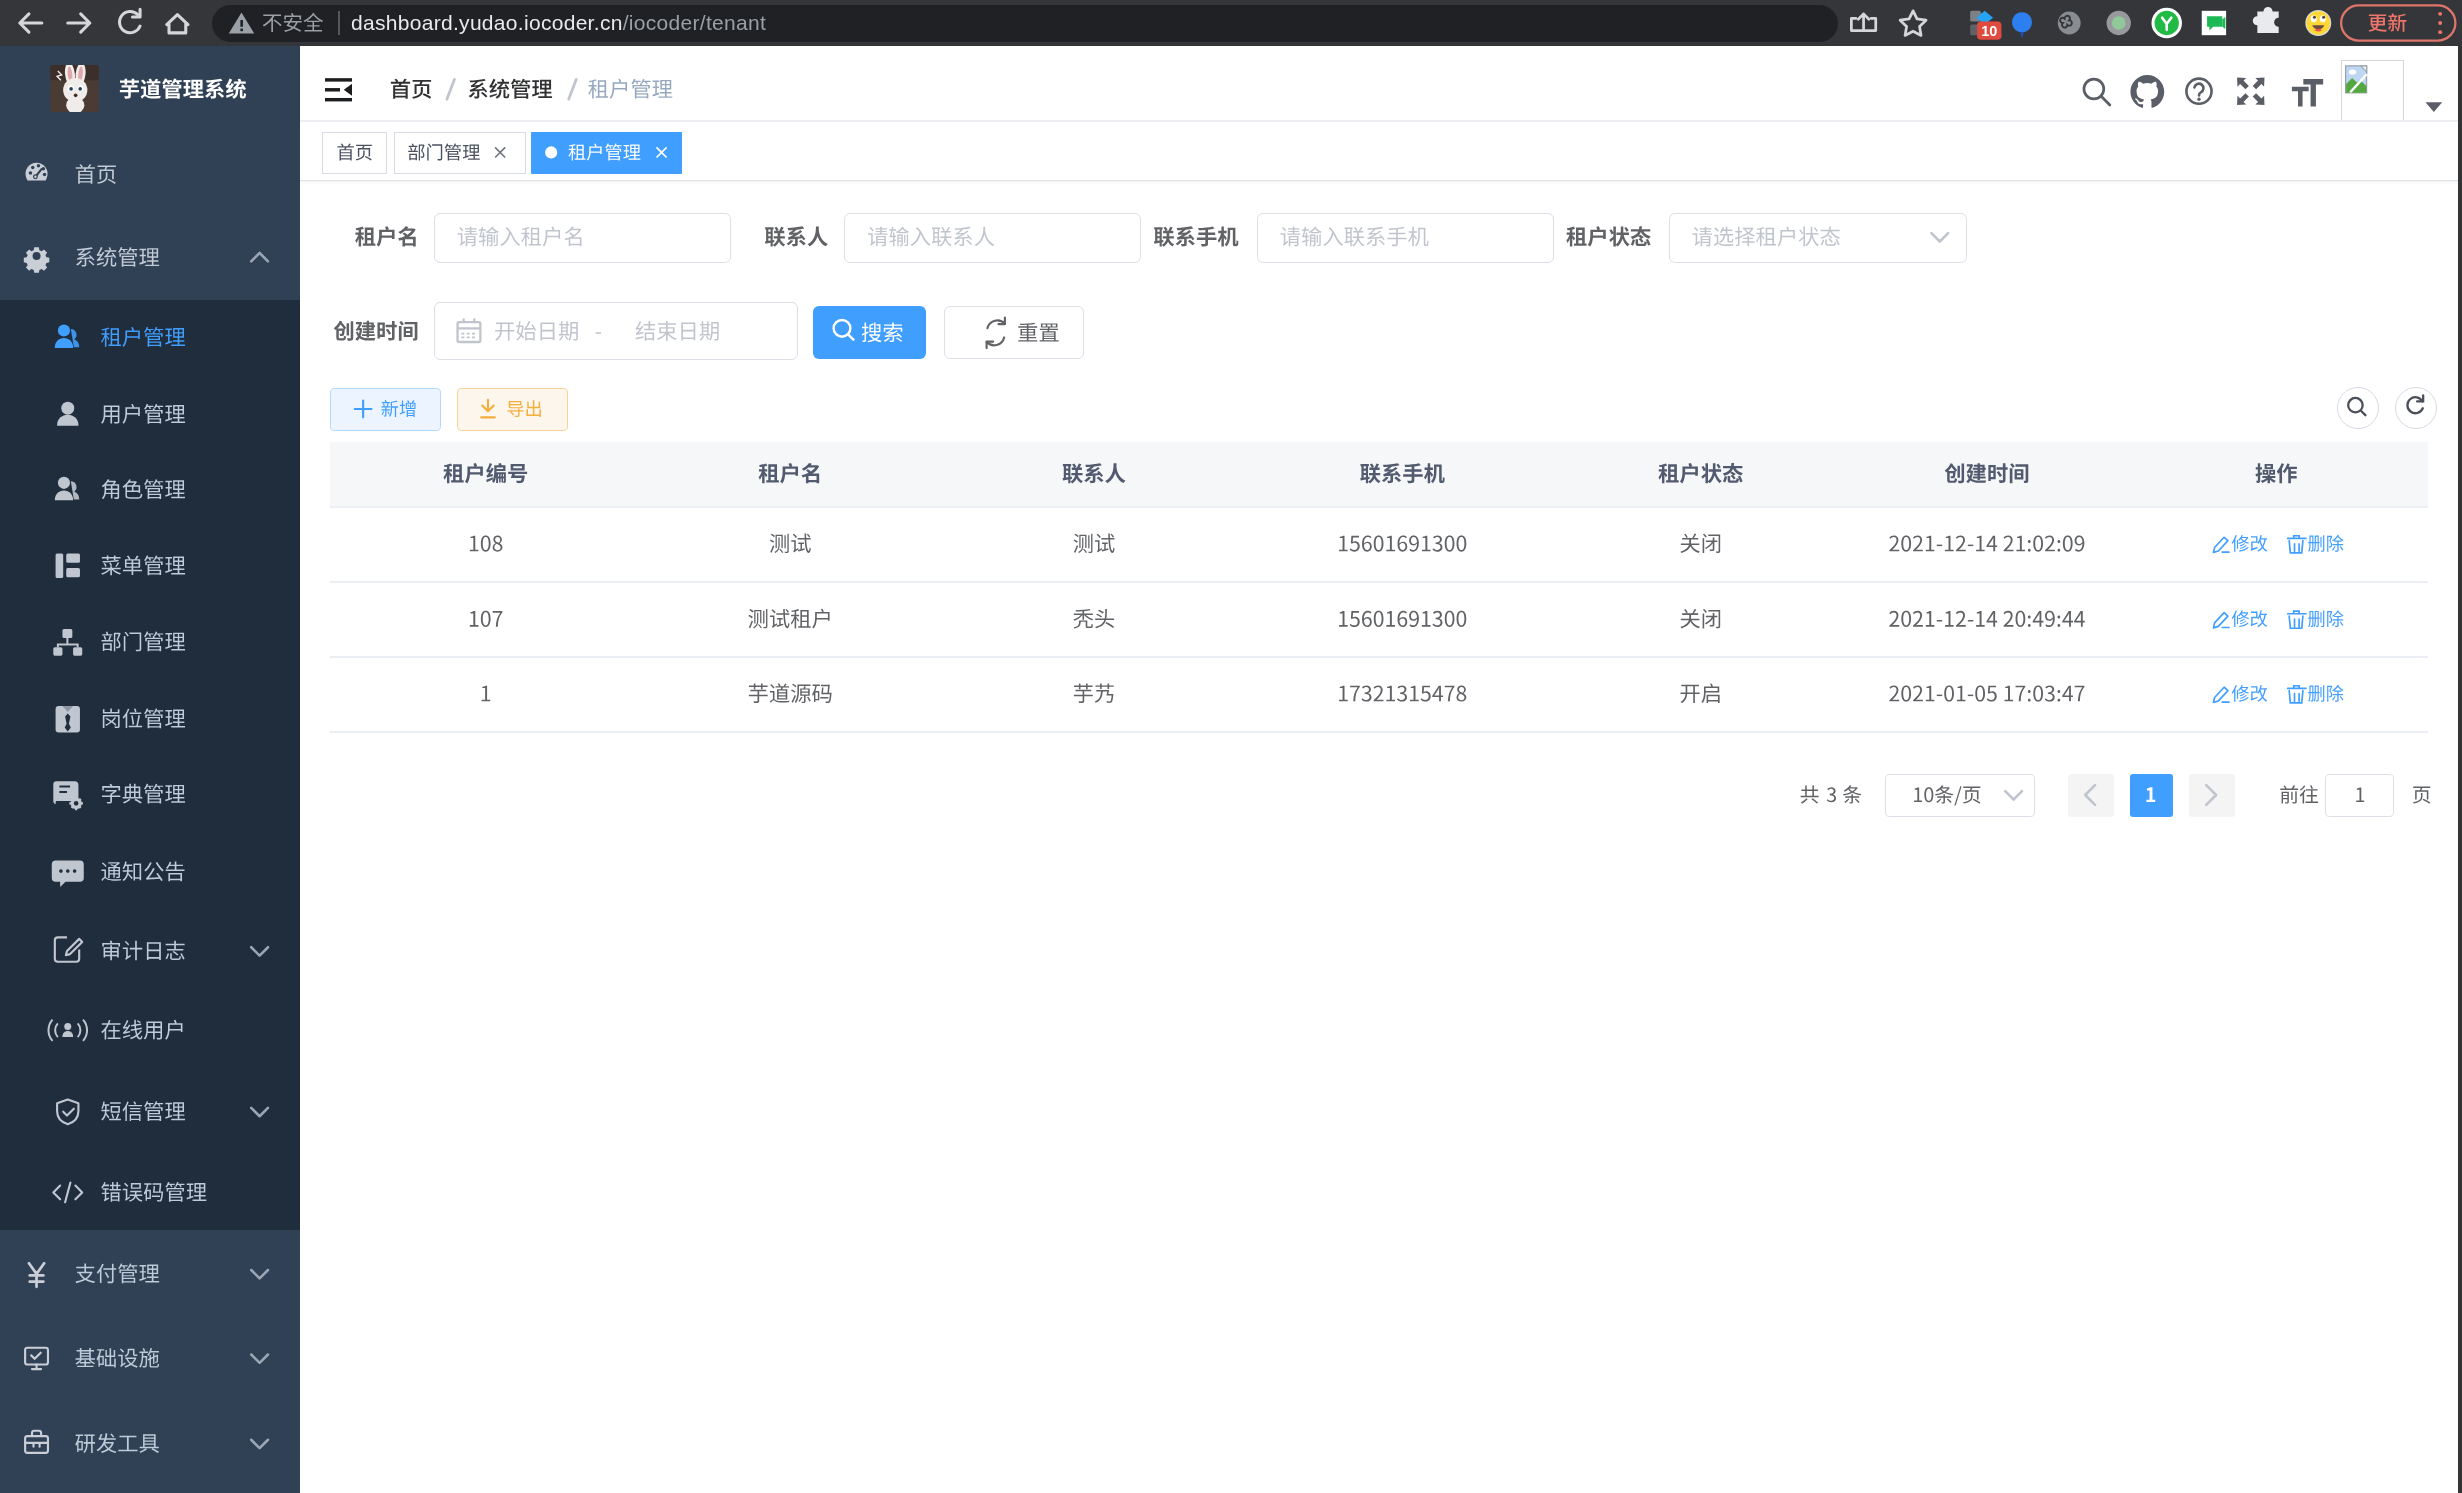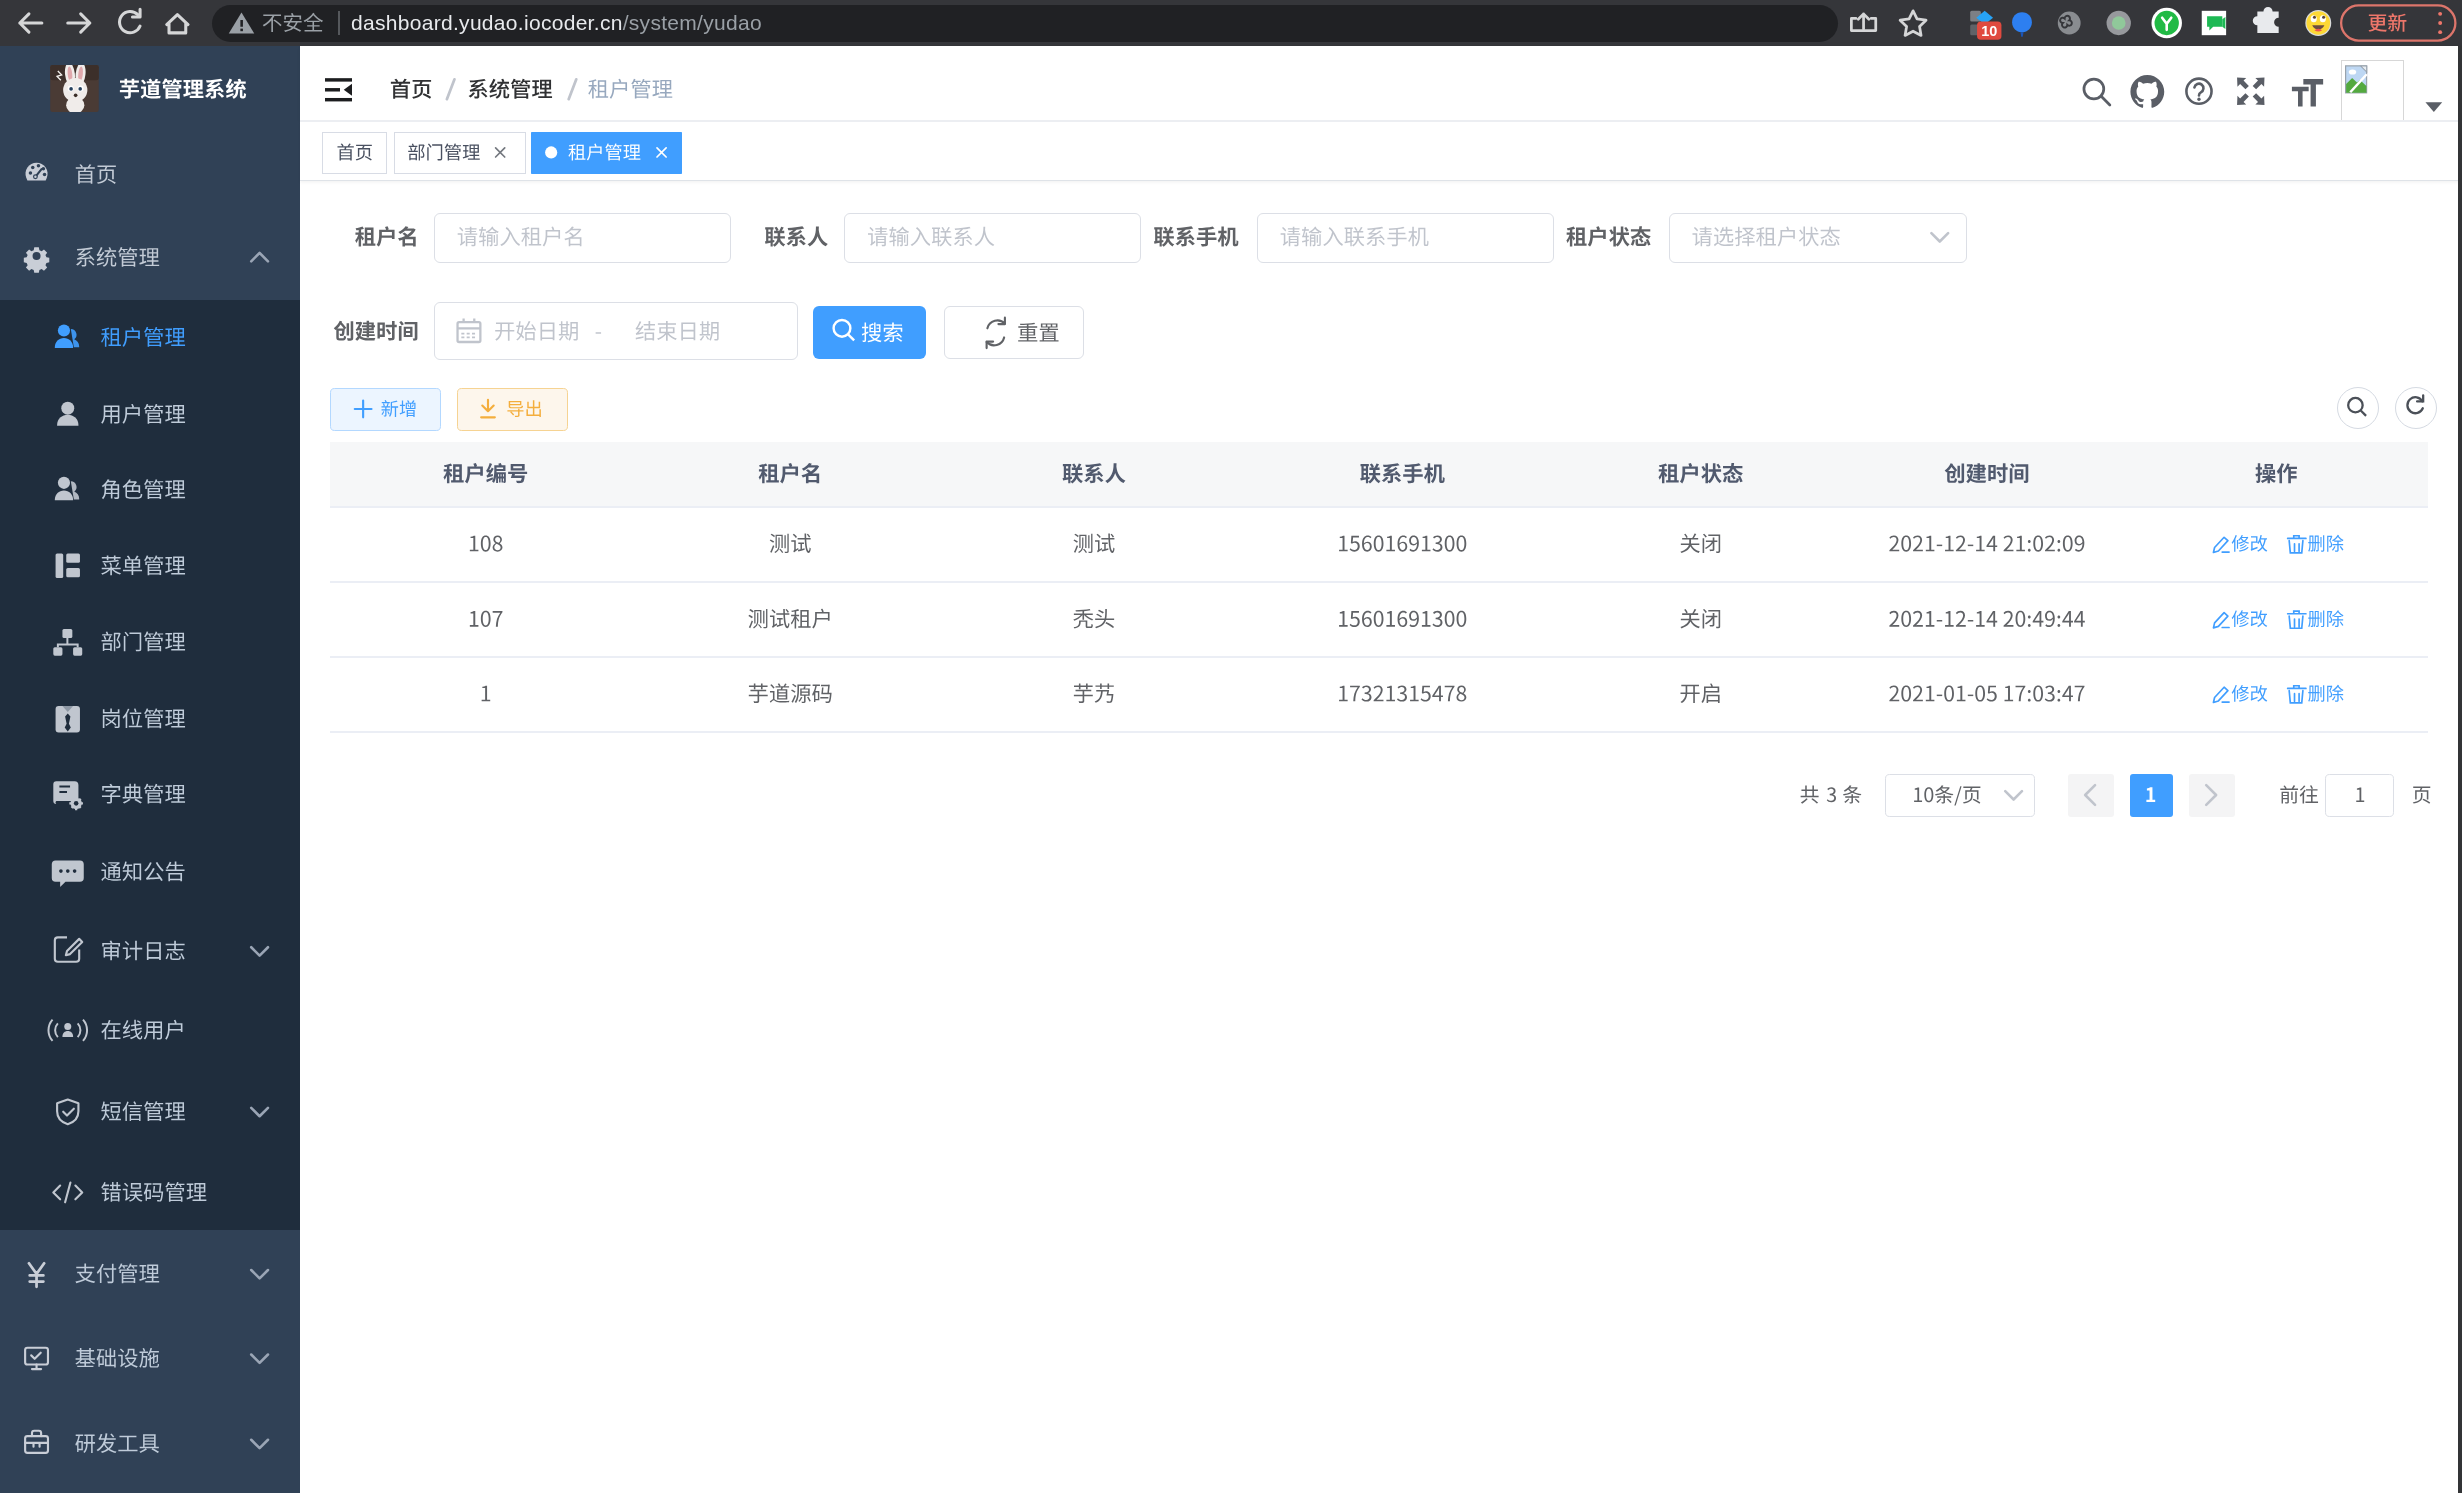--- a/index.html
+++ b/index.html
@@ -14,21 +14,21 @@
 <path d="M219 32l14-13 14 13M222 30v13h22V30" fill="none"></path>
 </g>
   </svg>
 <div style="position:absolute;left:212px;top:4.6px;width:1626px;height:37px;background:#202124;border-radius:19px"></div>
 <svg style="position:absolute;left:228px;top:10.7px" width="27" height="24" viewBox="0 0 36 32">
 <path d="M18 2L35 30H1Z" fill="#9aa0a6"></path>
     <rect x="16.5" y="12" width="3.4" height="9" fill="#202124"></rect>
     <rect x="16.5" y="23.5" width="3.4" height="3.4" fill="#202124"></rect>
   </svg>
 <div style="position:absolute;left:338px;top:10.7px;width:1.5px;height:24px;background:#55585c"></div>
-<div style="position:absolute;left:351px;top:10.7px;font:21px 'Liberation Sans',sans-serif;color:#e8eaed;letter-spacing:0.3px">dashboard.yudao.iocoder.cn<span style="color:#9aa0a6">/system/yudao</span></div>
+<div style="position:absolute;left:351px;top:10.7px;font:21px 'Liberation Sans',sans-serif;color:#e8eaed;letter-spacing:0.3px">dashboard.yudao.iocoder.cn<span style="color:#9aa0a6">/iocoder/tenant</span></div>
 <svg style="position:absolute;left:1843px;top:0" width="620" height="46" viewBox="0 0 814 60">
 <g stroke="#d5d6d7" stroke-width="3.6" fill="none" stroke-linecap="round" stroke-linejoin="round">
 <path d="M27 22v20m0-20l-7 7m7-7l7 7" transform="translate(0 -4)"></path>
       <path d="M17 28h-6v16h32V28h-6" transform="translate(0 -4)"></path>
 <path d="M92 14l5.2 10.6 11.8 1.7-8.5 8.3 2 11.7L92 40.8l-10.5 5.5 2-11.7-8.5-8.3 11.8-1.7Z"></path>
 </g>
 <g transform="translate(178 0)">
       <rect x="-11" y="14" width="14" height="14" rx="2" fill="#7d8085"></rect>
       <rect x="-11" y="32" width="14" height="14" rx="2" fill="#5f6267"></rect>
       <path d="M8 14l11 9-11 9-11-9Z" fill="#27a3f5"></path>

